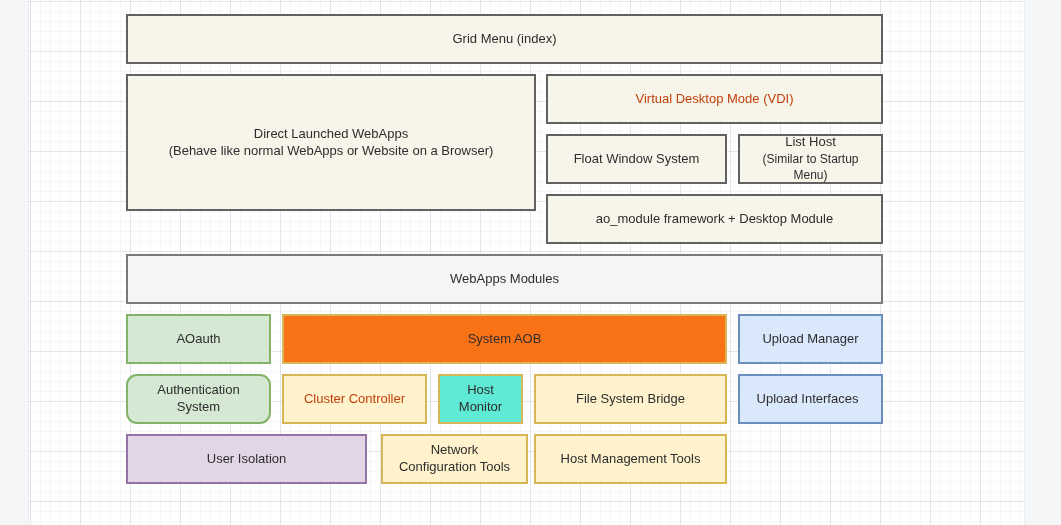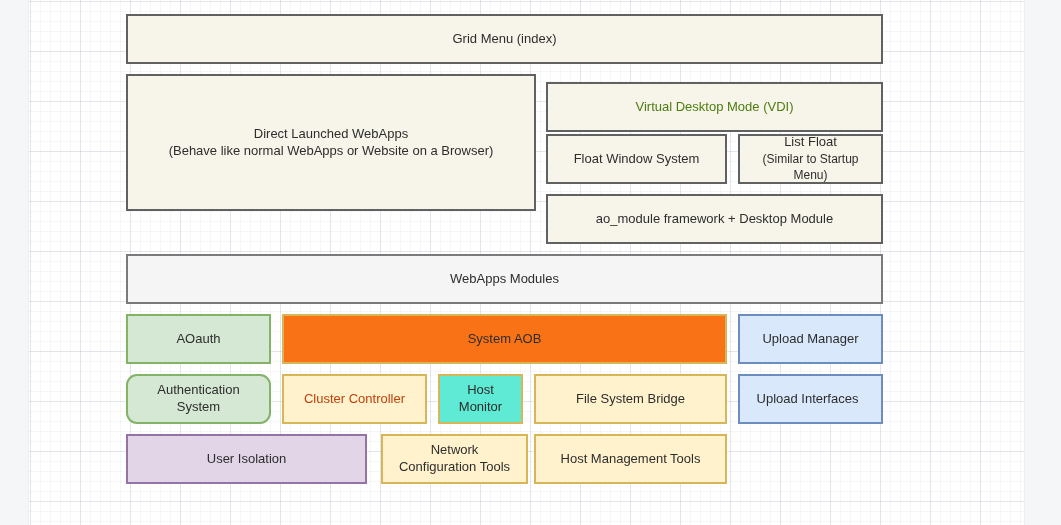--- a/index.html
+++ b/index.html
@@ -79,30 +79,30 @@
 
   <div id="b-grid-menu" class="box" style="background-color: rgb(247, 244, 234); border-color: rgb(97, 97, 97); color: rgb(45, 45, 45);">
     <span class="lbl">Grid Menu (index)</span>
   </div>
 
   <div id="b-direct-webapps" class="box" style="background-color: rgb(247, 244, 234); border-color: rgb(97, 97, 97); color: rgb(45, 45, 45);">
     <span class="lbl">Direct Launched WebApps</span>
     <span class="sub">(Behave like normal WebApps or Website on a Browser)</span>
   </div>
 
-  <div id="b-vdi" class="box" style="background-color: rgb(247, 244, 234); border-color: rgb(97, 97, 97); color: #4d7c0f; margin-top: 8px;">
+  <div id="b-vdi" class="box" style="background-color: rgb(247, 244, 234); border-color: rgb(97, 97, 97); color: #c2410c;">
     <span class="lbl">Virtual Desktop Mode (VDI)</span>
   </div>
 
   <div id="b-float-window" class="box" style="background-color: rgb(247, 244, 234); border-color: rgb(97, 97, 97); color: rgb(45, 45, 45);">
     <span class="lbl">Float Window System</span>
   </div>
 
   <div id="b-list-menu" class="box" style="background-color: rgb(247, 244, 234); border-color: rgb(97, 97, 97); color: rgb(45, 45, 45);">
-    <span class="lbl">List Float</span>
+    <span class="lbl">List Host</span>
     <span class="sub small">(Similar to Startup Menu)</span>
   </div>
 
   <div id="b-ao-module" class="box" style="background-color: rgb(247, 244, 234); border-color: rgb(97, 97, 97); color: rgb(45, 45, 45);">
     <span class="lbl">ao_module framework + Desktop Module</span>
   </div>
 
   <div id="b-webapps-modules" class="box" style="background-color: rgb(245, 245, 245); border-color: rgb(122, 122, 122); color: rgb(45, 45, 45);">
     <span class="lbl">WebApps Modules</span>
   </div>

